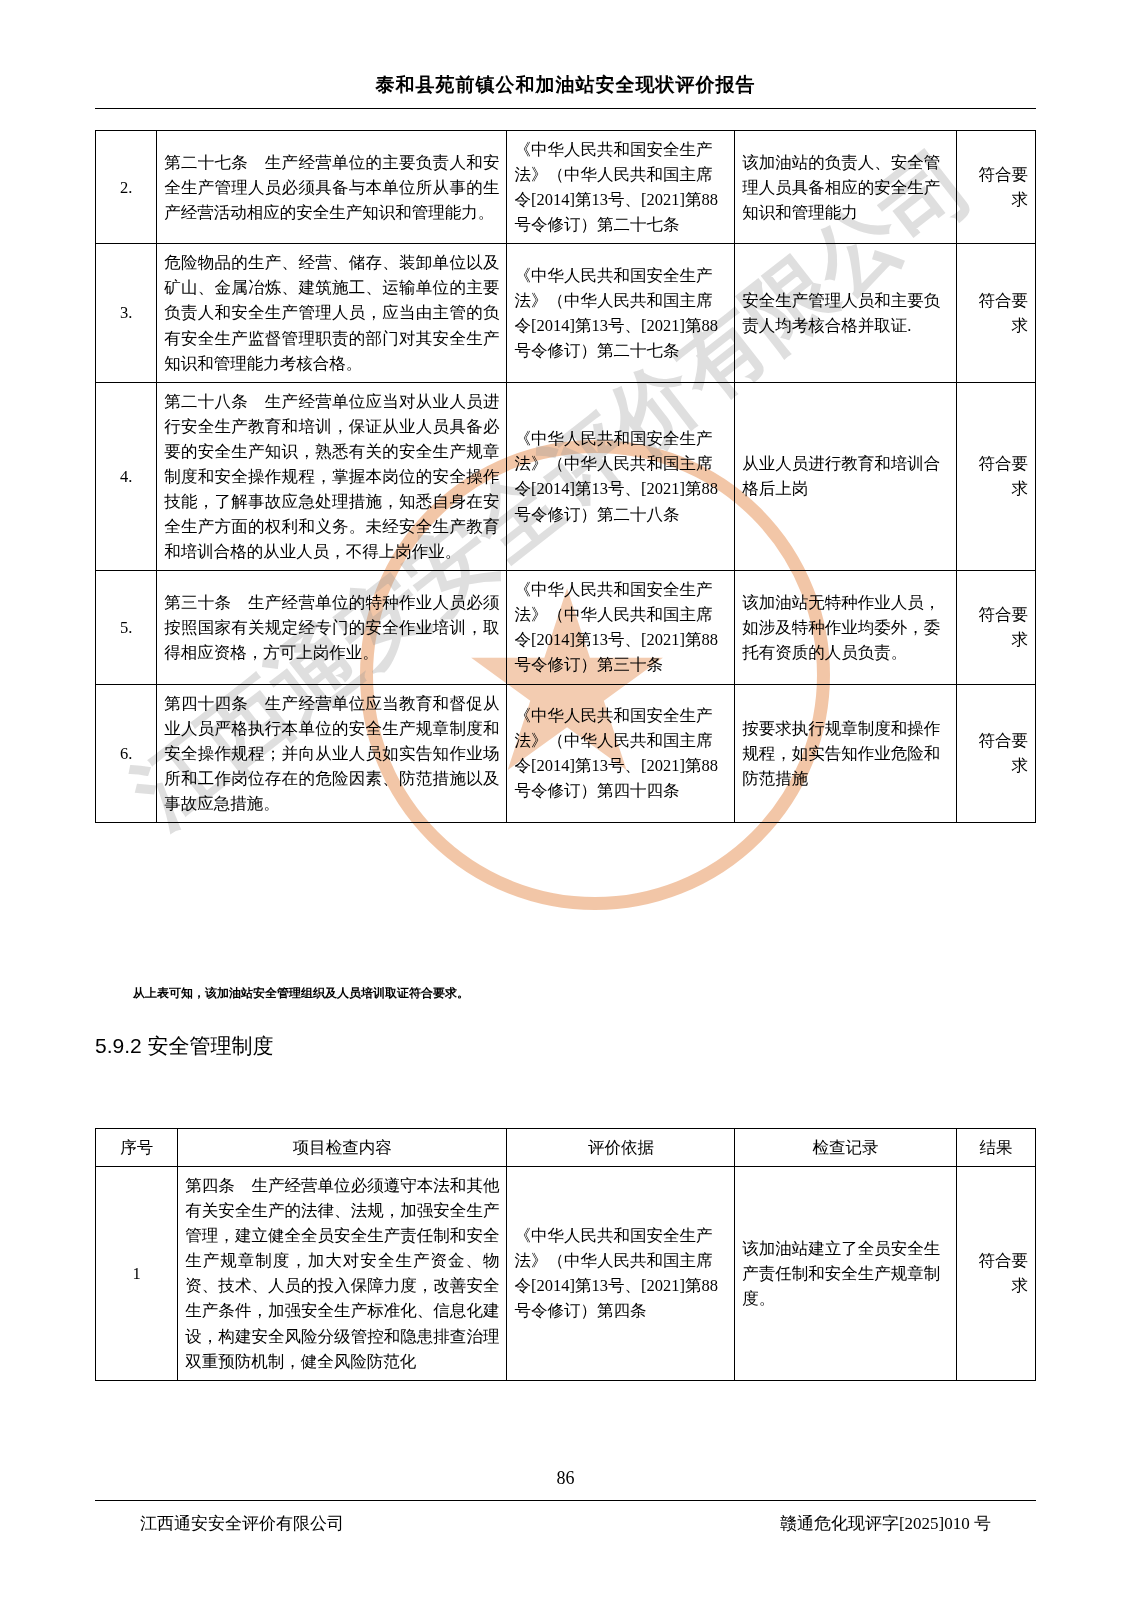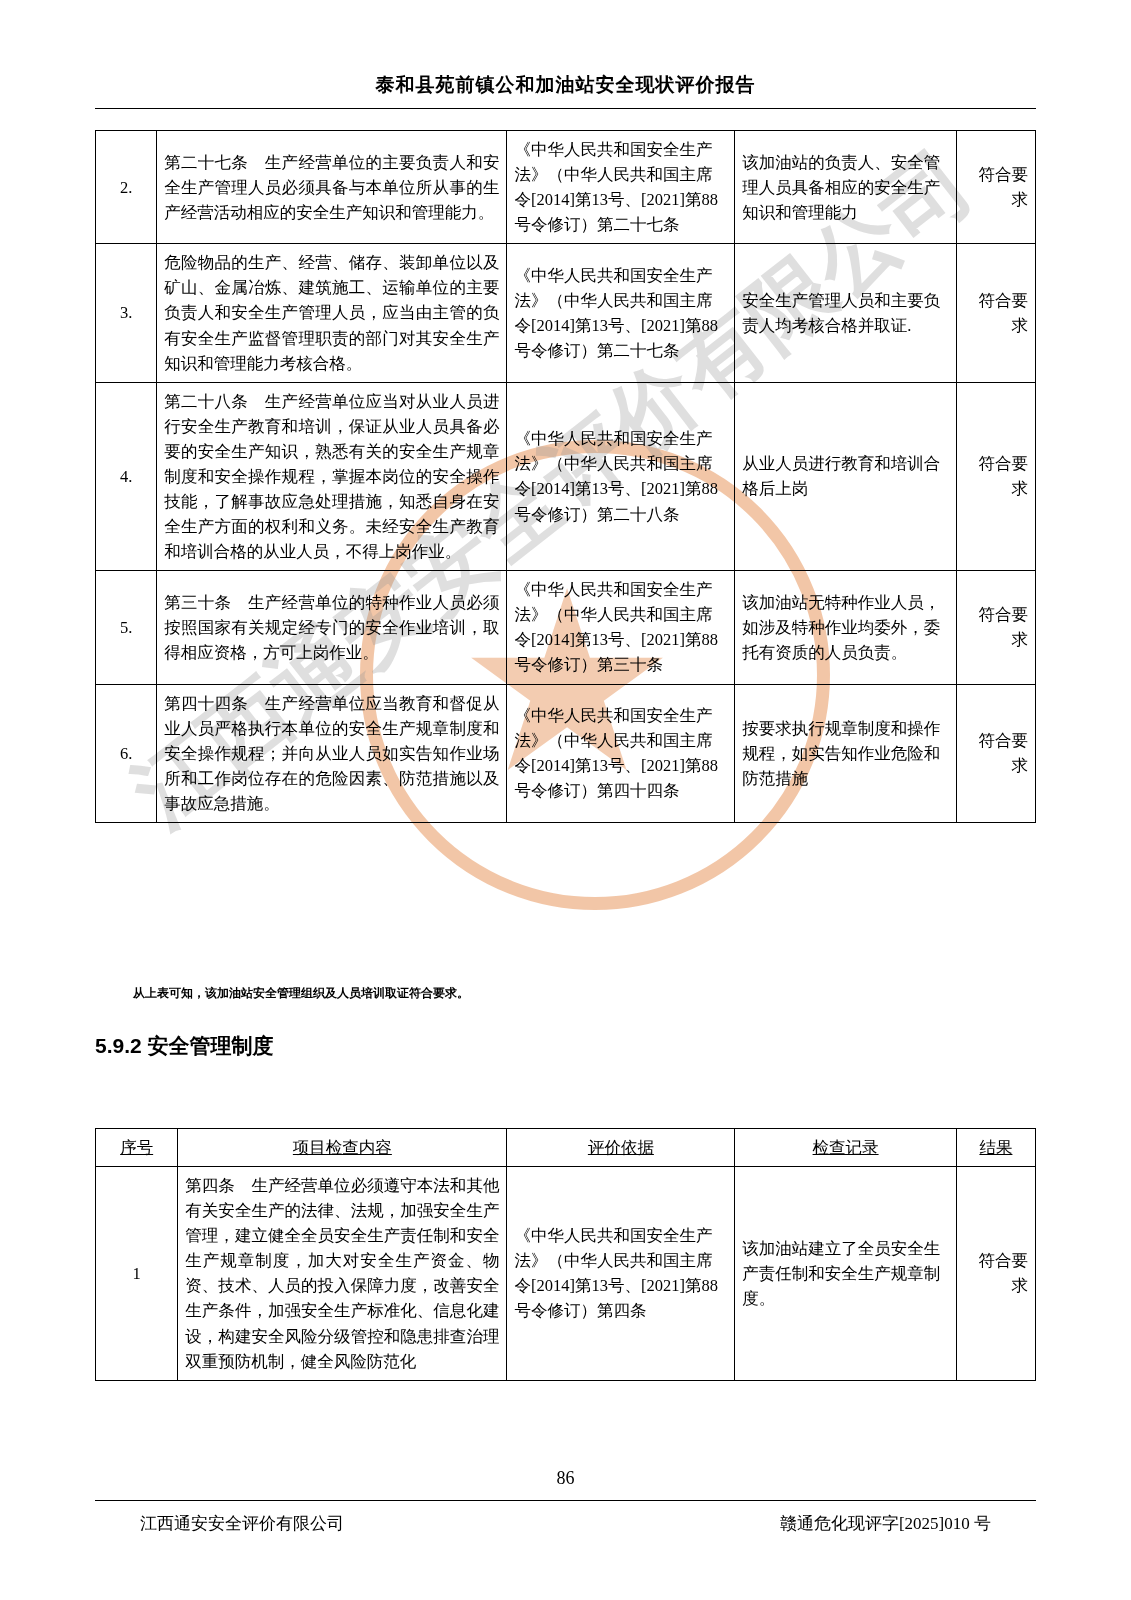--- a/index.html
+++ b/index.html
@@ -130,39 +130,38 @@
   .tbl2 {
     top: 1128px;
     left: 95px;
     width: 941px;
   }
   .tbl2 th {
     text-align: center;
     font-weight: normal;
     font-size: 16.5px;
     padding: 7px 6px;
-    text-decoration: underline;
   }
   
   .para {
     position: absolute;
     left: 95px;
     right: 95px;
     font-size: 12px;
     text-indent: 38px;
     z-index: 10;
     font-weight: bold;
   }
   .para-conclusion { top: 985px; }
   .section-title {
     position: absolute;
     left: 95px;
     top: 1032px;
     font-size: 21px;
-    font-weight: bold;
+    font-weight: normal;
     font-family: "Liberation Sans", sans-serif;
     z-index: 10;
   }
   .table-caption {
     position: absolute;
     left: 95px;
     right: 95px;
     top: 1080px;
     text-align: center;
     font-size: 20px;

